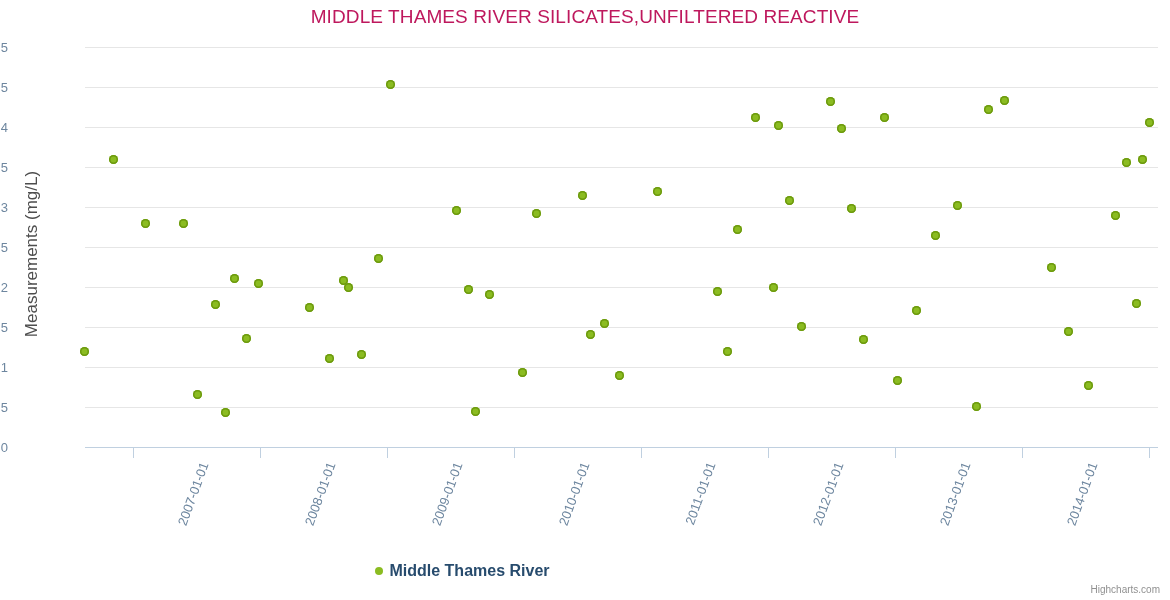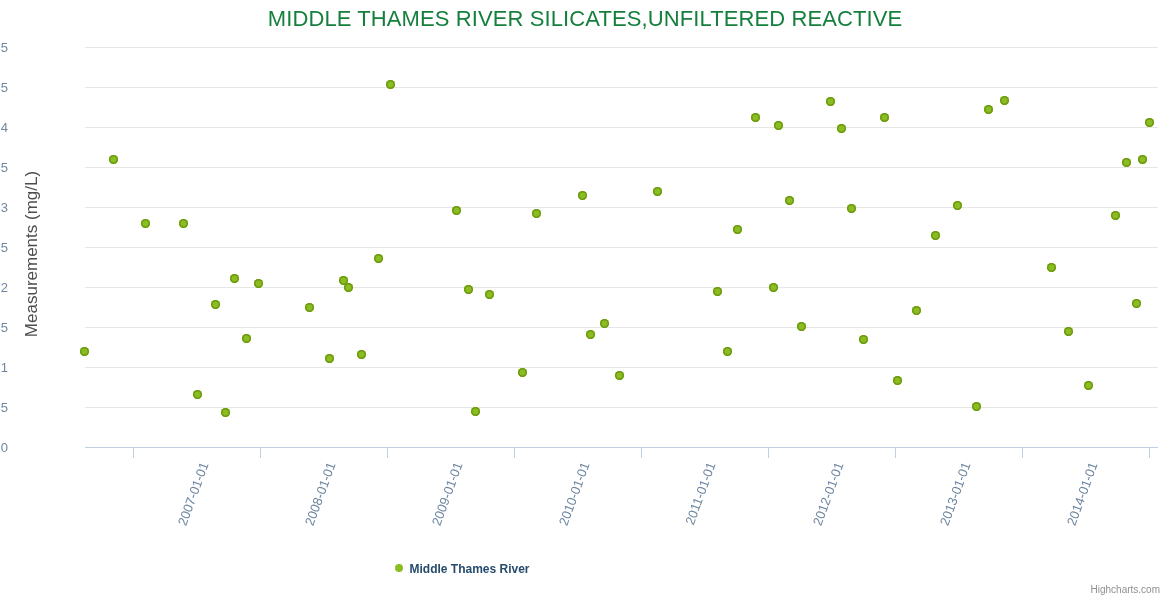--- a/index.html
+++ b/index.html
@@ -13,22 +13,22 @@
   #chart {
     position: relative;
     width: 1170px;
     height: 600px;
     background: #ffffff;
   }
   #chart-title {
     position: absolute;
     top: 6px; left: 0; width: 1170px;
     text-align: center;
-    font-size: 22px;
-    color: #15803d;
+    font-size: 19px;
+    color: #be185d;
     letter-spacing: 0.1px;
     white-space: nowrap;
   }
   #y-axis-title {
     position: absolute;
     left: -168px;
     top: 244px;
     width: 400px;
     transform: rotate(-90deg);
     transform-origin: center center;
@@ -86,21 +86,21 @@
     margin-top: -4.5px;
     border-radius: 50%;
     background: #8bbc21;
     box-shadow: inset 0 0 0 1.5px #6d9a0f;
   }
   #legend {
     position: absolute;
     top: 562px;
     left: 0; width: 925px;
     text-align: center;
-    font-size: 12px;
+    font-size: 16px;
     font-weight: bold;
     color: #274b6d;
   }
   #legend-symbol {
     display: inline-block;
     width: 8px; height: 8px;
     border-radius: 50%;
     background: #8bbc21;
     margin-right: 6px;
     vertical-align: 1px;

